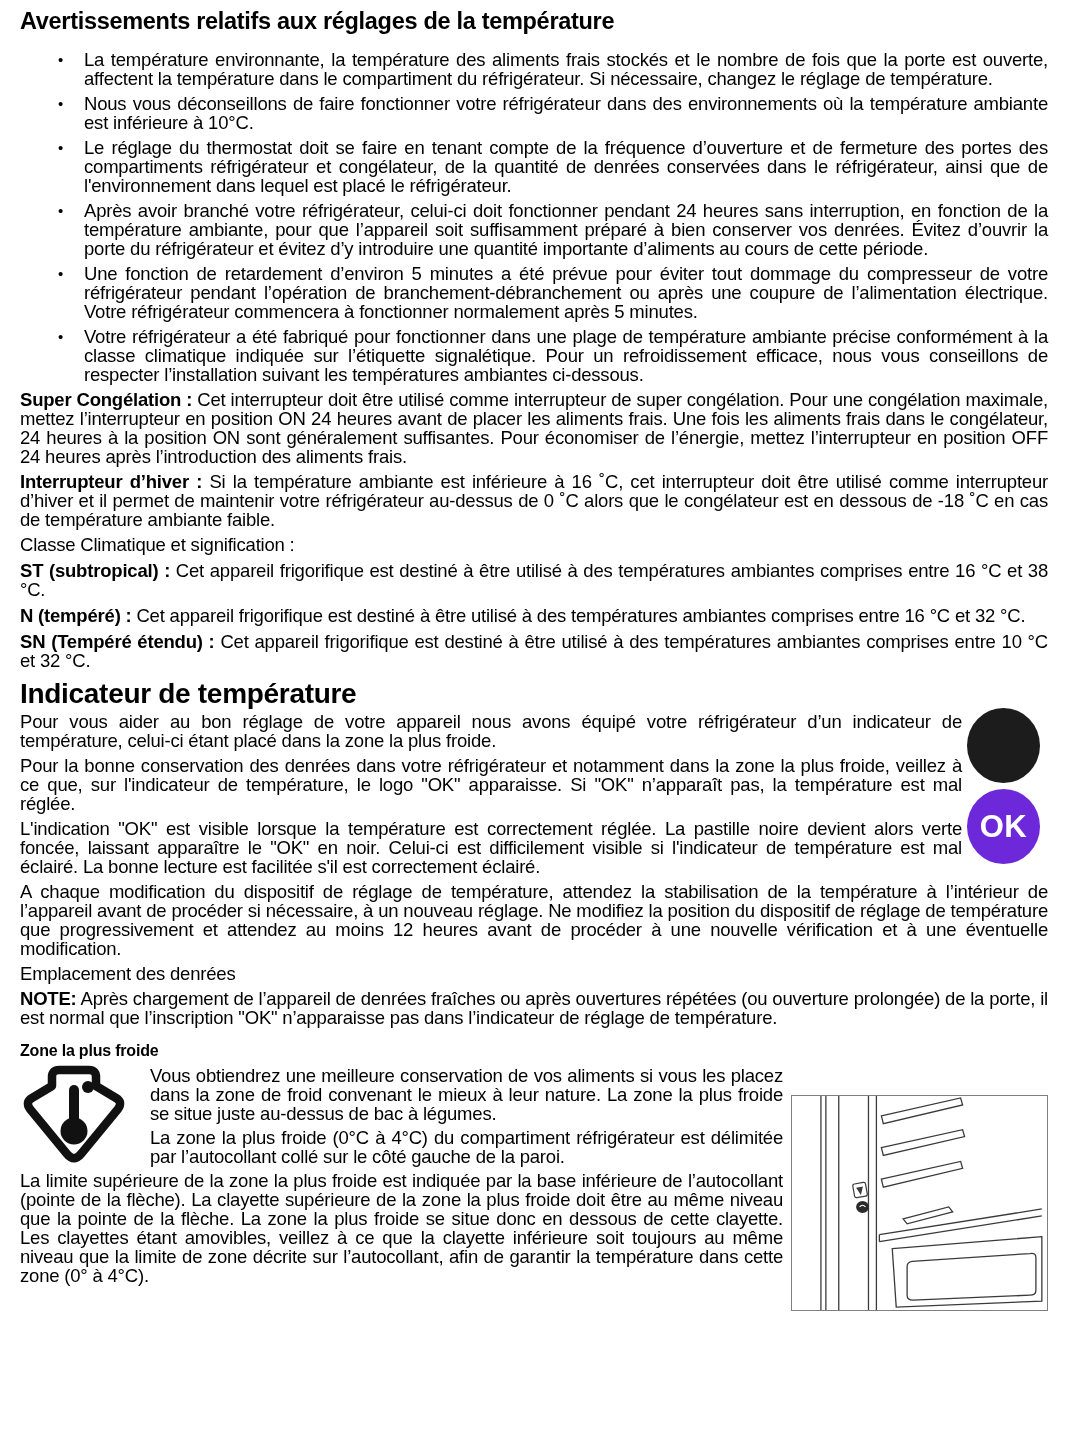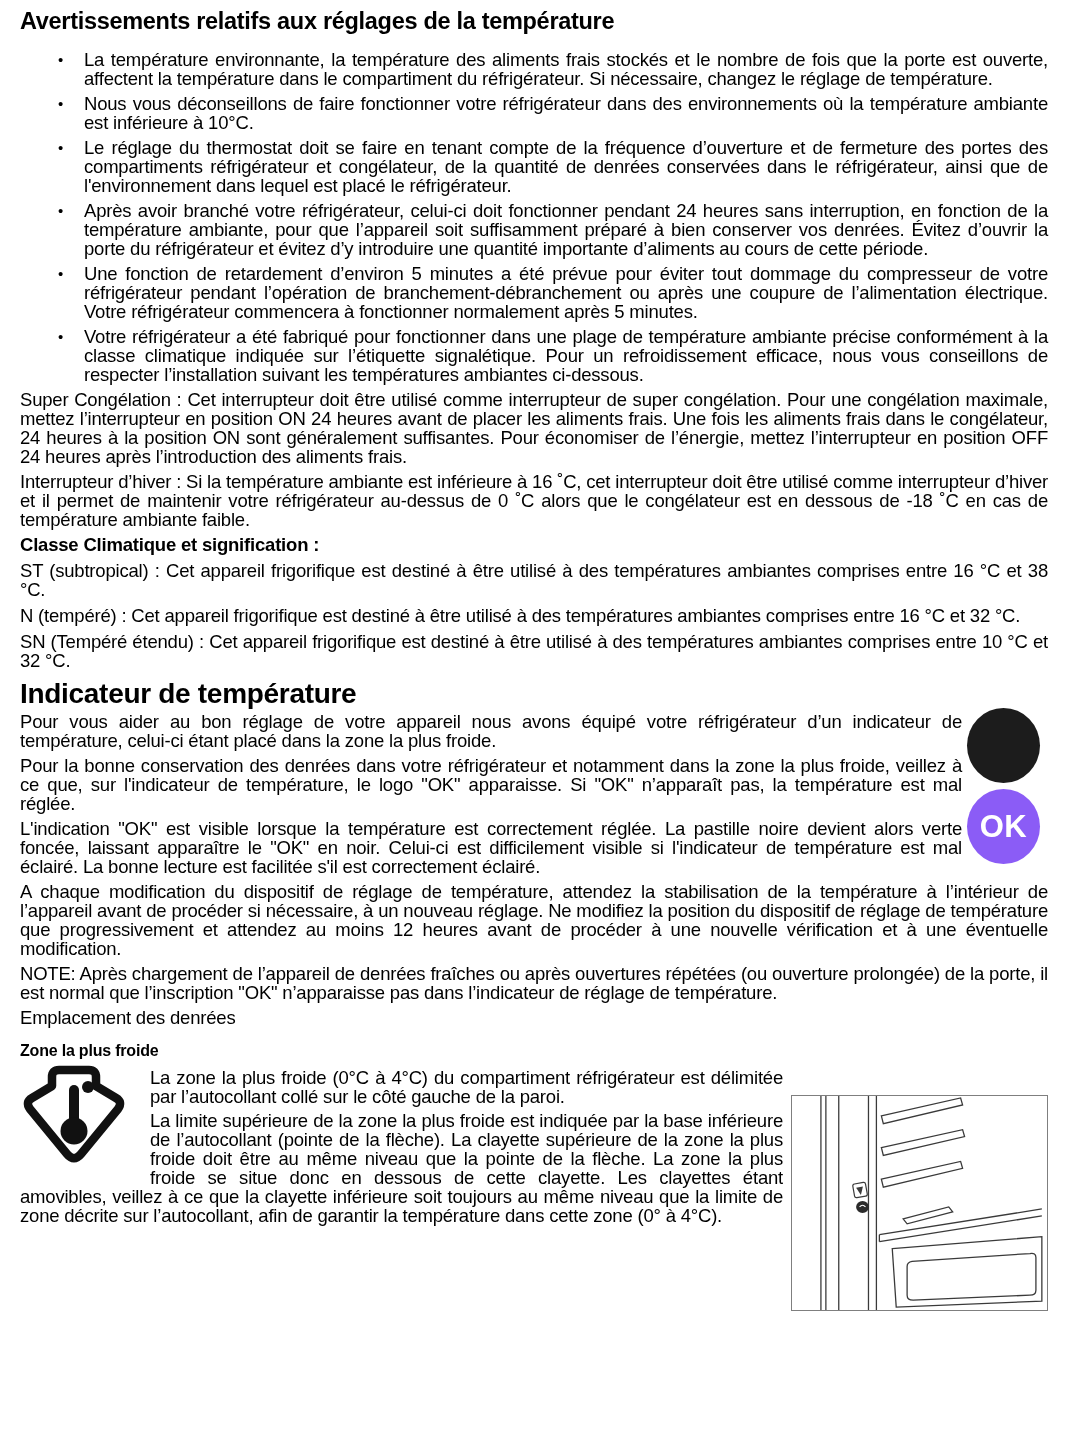--- a/index.html
+++ b/index.html
@@ -14,22 +14,22 @@
     letter-spacing:-0.2px;
     color:#000;
   }
   h1 { font-size:23.5px; line-height:26px; margin:0 0 16px 0; letter-spacing:-0.3px; }
   h2 { font-size:28px; line-height:24px; margin:12px 0 3px 0; letter-spacing:-0.3px; }
   h3 { font-size:16px; line-height:21px; margin:13px 0 2px 0; }
   p  { margin:6px 0 0 0; text-align:justify; }
   ul.warnings { list-style:none; margin:0; padding:0; }
   ul.warnings li { position:relative; padding-left:64px; margin-top:6px; text-align:justify; }
   ul.warnings .bullet { position:absolute; left:38px; top:0; font-size:15px; }
-  .lbl { font-weight:normal; }
-  .bold-line { font-weight:bold; }
+  .lbl { font-weight:bold; }
+  .bold-line { font-weight:normal; }
   .climate p { margin-top:7px; }
 
   .indicator-wrap { position:relative; }
   .indicator-wrap p { margin-right:86px; }
   .badge { position:absolute; right:8px; width:73px; height:75px; border-radius:50%; }
   .badge-dot { top:-4px; }
   .badge-ok  { top:77px; display:flex; align-items:center; justify-content:center; }
   .badge-ok span { color:#fff; font-weight:bold; font-size:31px; letter-spacing:0.5px; }
 
   .cold-zone-section { overflow:hidden; }
@@ -66,33 +66,33 @@
   <div class="climate">
     <p><span class="lbl">ST (subtropical) :</span> <span>Cet appareil frigorifique est destiné à être utilisé à des températures ambiantes comprises entre 16 °C et 38 °C.</span></p>
     <p><span class="lbl">N (tempéré) :</span> <span>Cet appareil frigorifique est destiné à être utilisé à des températures ambiantes comprises entre 16 °C et 32 °C.</span></p>
     <p><span class="lbl">SN (Tempéré étendu) :</span> <span>Cet appareil frigorifique est destiné à être utilisé à des températures ambiantes comprises entre 10 °C et 32 °C.</span></p>
   </div>
 
   <h2>Indicateur de température</h2>
 
   <div class="indicator-wrap">
     <div class="badge badge-dot" style="background:#1c1c1c;"></div>
-    <div class="badge badge-ok" style="background:#8b5cf6;">
+    <div class="badge badge-ok" style="background:#6d28d9;">
         <span>OK</span>
       </div>
     <p>Pour vous aider au bon réglage de votre appareil nous avons équipé votre réfrigérateur d’un indicateur de température, celui-ci étant placé dans la zone la plus froide.</p>
     <p>Pour la bonne conservation des denrées dans votre réfrigérateur et notamment dans la zone la plus froide, veillez à ce que, sur l'indicateur de température, le logo "OK" apparaisse. Si "OK" n’apparaît pas, la température est mal réglée.</p>
     <p>L'indication "OK" est visible lorsque la température est correctement réglée. La pastille noire devient alors verte foncée, laissant apparaître le "OK"  en noir. Celui-ci est difficilement visible si l'indicateur de température est mal éclairé. La bonne lecture est facilitée s'il est correctement éclairé.</p>
   </div>
 
   <p>A chaque modification du dispositif de réglage de température, attendez la stabilisation  de la température à l’intérieur de l’appareil avant de procéder si nécessaire, à un nouveau réglage. Ne modifiez la position du dispositif de réglage de température que progressivement et attendez au moins 12 heures avant de procéder à une nouvelle vérification et à une éventuelle modification.</p>
 
+  <p>Emplacement des denrées</p>
+
   <p><span class="lbl">NOTE:</span> <span>Après chargement de l’appareil de denrées fraîches ou après ouvertures répétées (ou ouverture prolongée) de la porte, il est normal que l’inscription "OK" n’apparaisse pas dans l’indicateur de réglage de température.</span></p>
-
-  <p>Emplacement des denrées</p>
 
   <h3>Zone la  plus froide</h3>
 
   <div class="cold-zone-section">
 
     <div class="cold-icon">
       <svg viewBox="0 0 104 100" width="104" height="100">
         <path d="M37,5 L67,5 Q74,5 74,12 L74,21 L94,33 Q101,37 96,44 L59,89 Q52,97.5 45,89 L8,44 Q3,37 10,33 L30,21 L30,12 Q30,5 37,5 Z" fill="#ffffff" stroke="#111111" stroke-width="8.5" stroke-linejoin="round"></path>
         <rect x="47" y="20" width="10" height="40" rx="5" fill="#111111"></rect>
         <circle cx="52" cy="66" r="13.5" fill="#111111"></circle>
@@ -122,17 +122,18 @@
           <rect x="62" y="88" width="13" height="14" rx="2" fill="#ffffff" stroke="#3a3a3a" stroke-width="1.2"></rect>
           <path d="M65,92 L72,92 L68.5,100 Z" fill="#3a3a3a"></path>
         </g>
         <g>
           <ellipse cx="71" cy="112" rx="6.5" ry="6" fill="#2a2a2a"></ellipse>
           <path d="M68,112 q3,-3.5 6,0" stroke="#ffffff" stroke-width="1.1" fill="none"></path>
         </g>
       </svg>
     </div>
 
+    <p class="first">Vous obtiendrez une meilleure conservation de vos aliments si vous les placez dans la zone de froid convenant le mieux à leur nature. La zone la plus froide se situe juste au-dessus de bac à légumes.</p>
     <p>La zone la plus froide (0°C à 4°C) du compartiment réfrigérateur est délimitée par l’autocollant collé sur le côté gauche de la paroi.</p>
     <p>La limite supérieure de la zone la plus froide est indiquée par la base inférieure de l’autocollant (pointe de la flèche). La clayette supérieure de la zone la plus froide doit être au même niveau que la pointe de la flèche. La zone la plus froide se situe donc en dessous de cette clayette. Les clayettes étant amovibles, veillez à ce que la clayette inférieure soit toujours au même niveau que la limite de zone décrite sur l’autocollant, afin de garantir la température dans cette zone (0° à 4°C).</p>
   </div>
 
 </div>
 
 </body></html>

